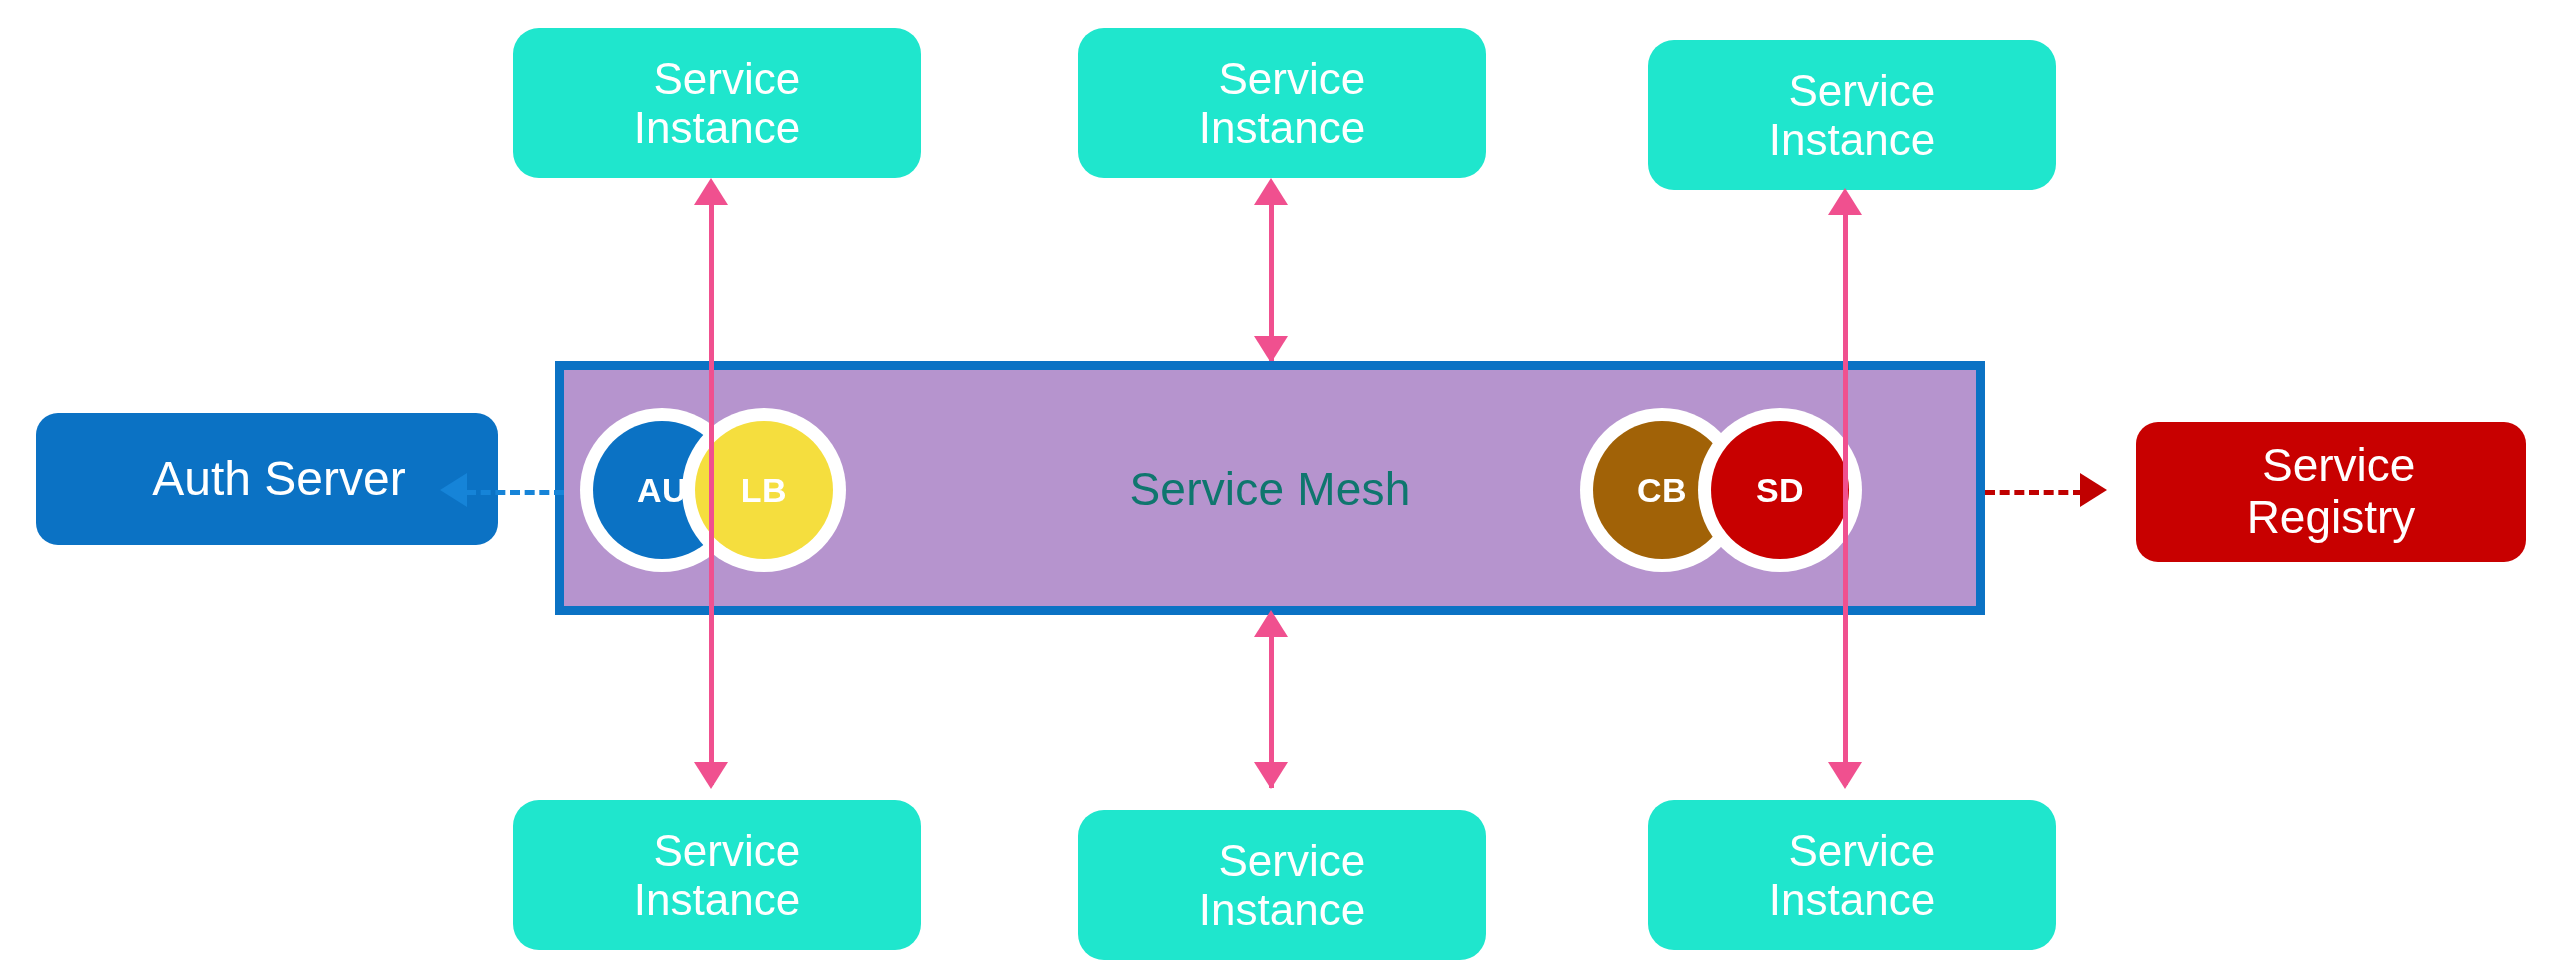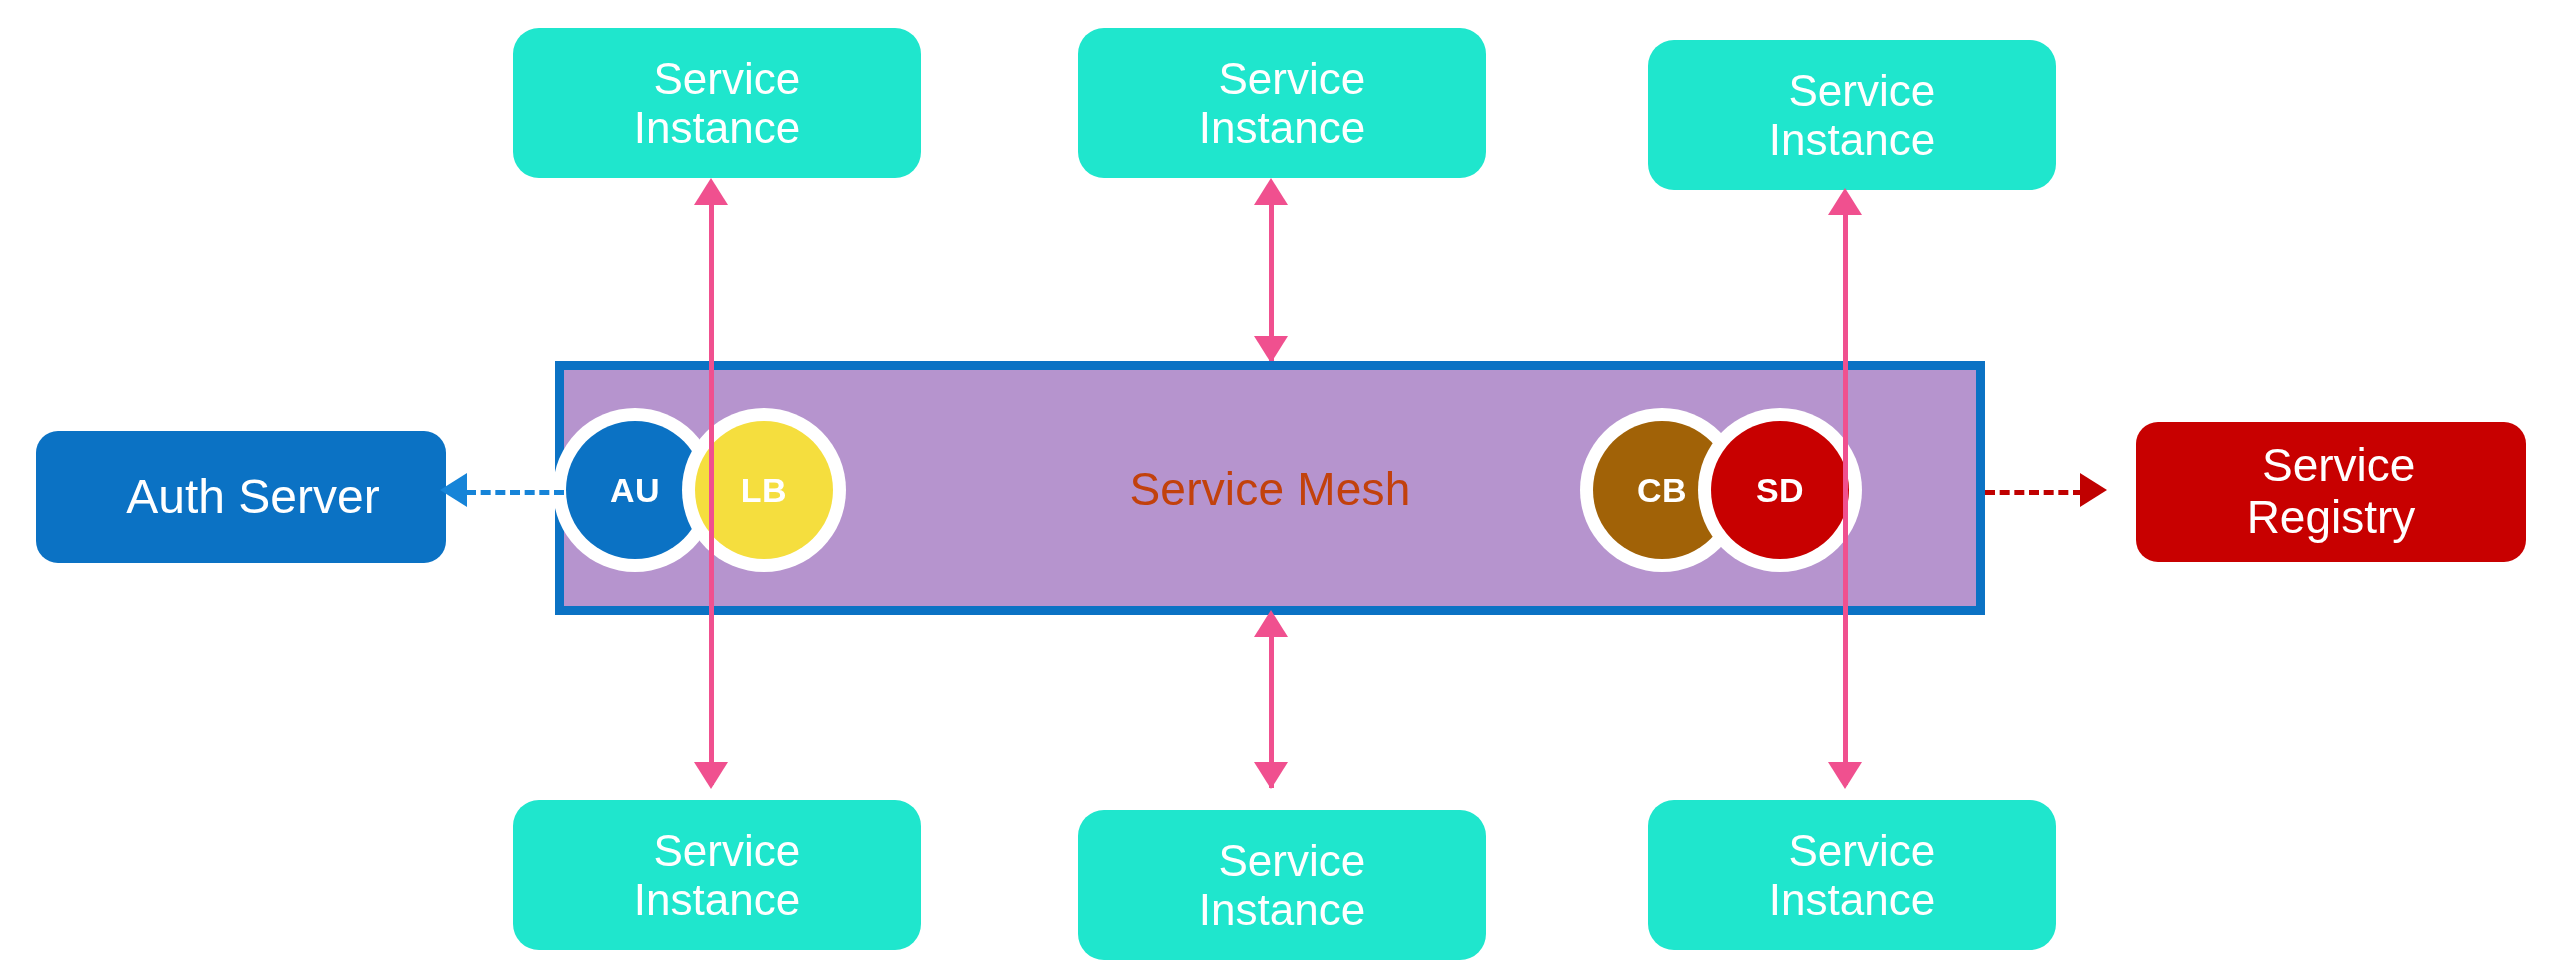--- a/index.html
+++ b/index.html
@@ -46,21 +46,21 @@
     left:555px;top:361px;width:1430px;height:254px;
     background:#b694ce;
     border:9px solid #0b72c4;
     box-sizing:border-box;
   }
   #mesh-label{
     position:absolute;
     left:1090px;top:462px;
     width:360px;
     text-align:center;
-    color:#c2410c;
+    color:#0f766e;
     font-size:46px;
     letter-spacing:.2px;
   }
 
   
   .circ{
     position:absolute;
     width:164px;height:164px;
     border-radius:50%;
     background:#ffffff;
@@ -129,21 +129,21 @@
   <div class="vhead up" style="left:1254px;top:178px;"></div>
   <div class="vhead down" style="left:1254px;top:336px;"></div>
 
   <div class="vline" style="left:1843px;top:205px;height:580px;"></div>
   <div class="vhead up" style="left:1828px;top:188px;"></div>
 
   <div id="mesh"></div>
 
   <div id="mesh-label">Service Mesh</div>
 
-  <div class="circ" style="left:553px;top:408px;">
+  <div class="circ" style="left:580px;top:408px;">
     <div class="disc" style="background:#0b72c4;">
       <span>AU</span>
     </div>
   </div>
 
   <div class="circ" style="left:682px;top:408px;">
     <div class="disc" style="background:#f5de3e;text-align:center;">
       <span>LB</span>
     </div>
   </div>
@@ -155,21 +155,21 @@
       <span>CB</span>
     </div>
   </div>
 
   <div class="circ" style="left:1698px;top:408px;">
     <div class="disc" style="background:#c80000;">
       <span>SD</span>
     </div>
   </div>
 
-  <div class="node blue" style="left:36px;top:431px;width:410px;height:132px;padding-left:24px;">Auth Server</div>
+  <div class="node blue" style="left:36px;top:413px;width:462px;height:132px;padding-left:24px;">Auth Server</div>
 
   <div class="hhead left" style="left:440px;top:473px;"></div>
   <div class="dashline" style="left:466px;top:490px;width:98px;"></div>
 
   <div class="dashline red" style="left:1985px;top:490px;width:98px;"></div>
   <div class="hhead right" style="left:2080px;top:473px;"></div>
 
   <div class="node red" style="left:2136px;top:422px;width:390px;height:140px;">Service
 Registry</div>
 

